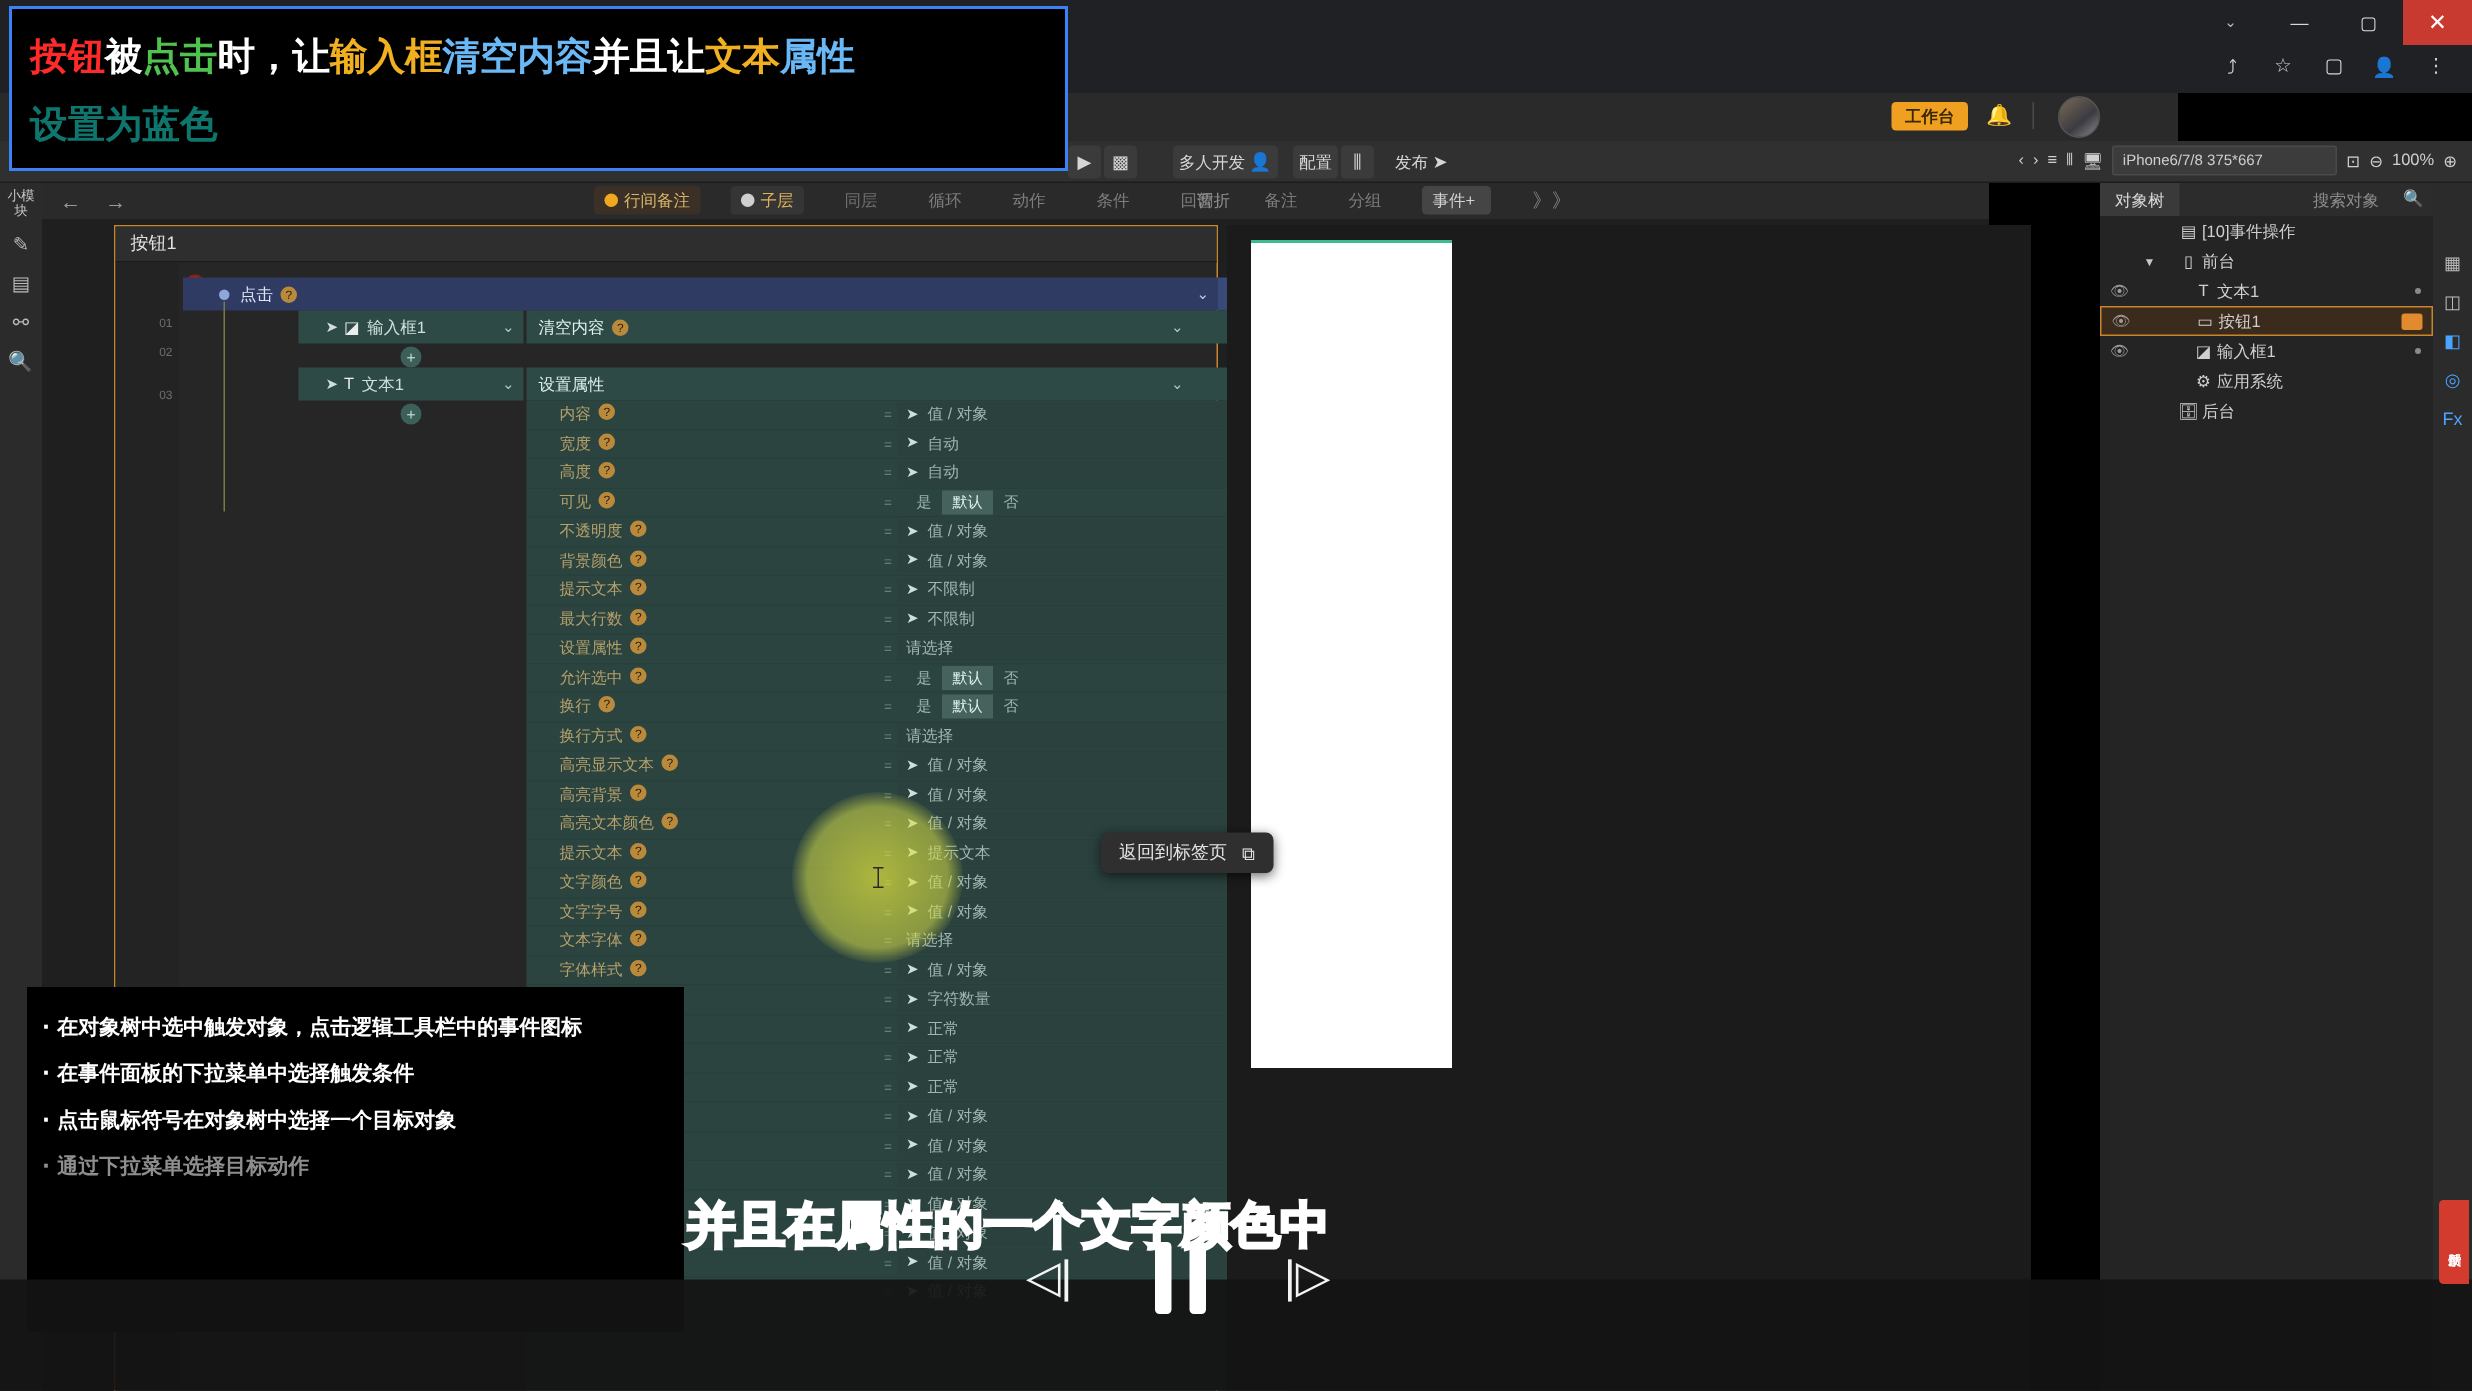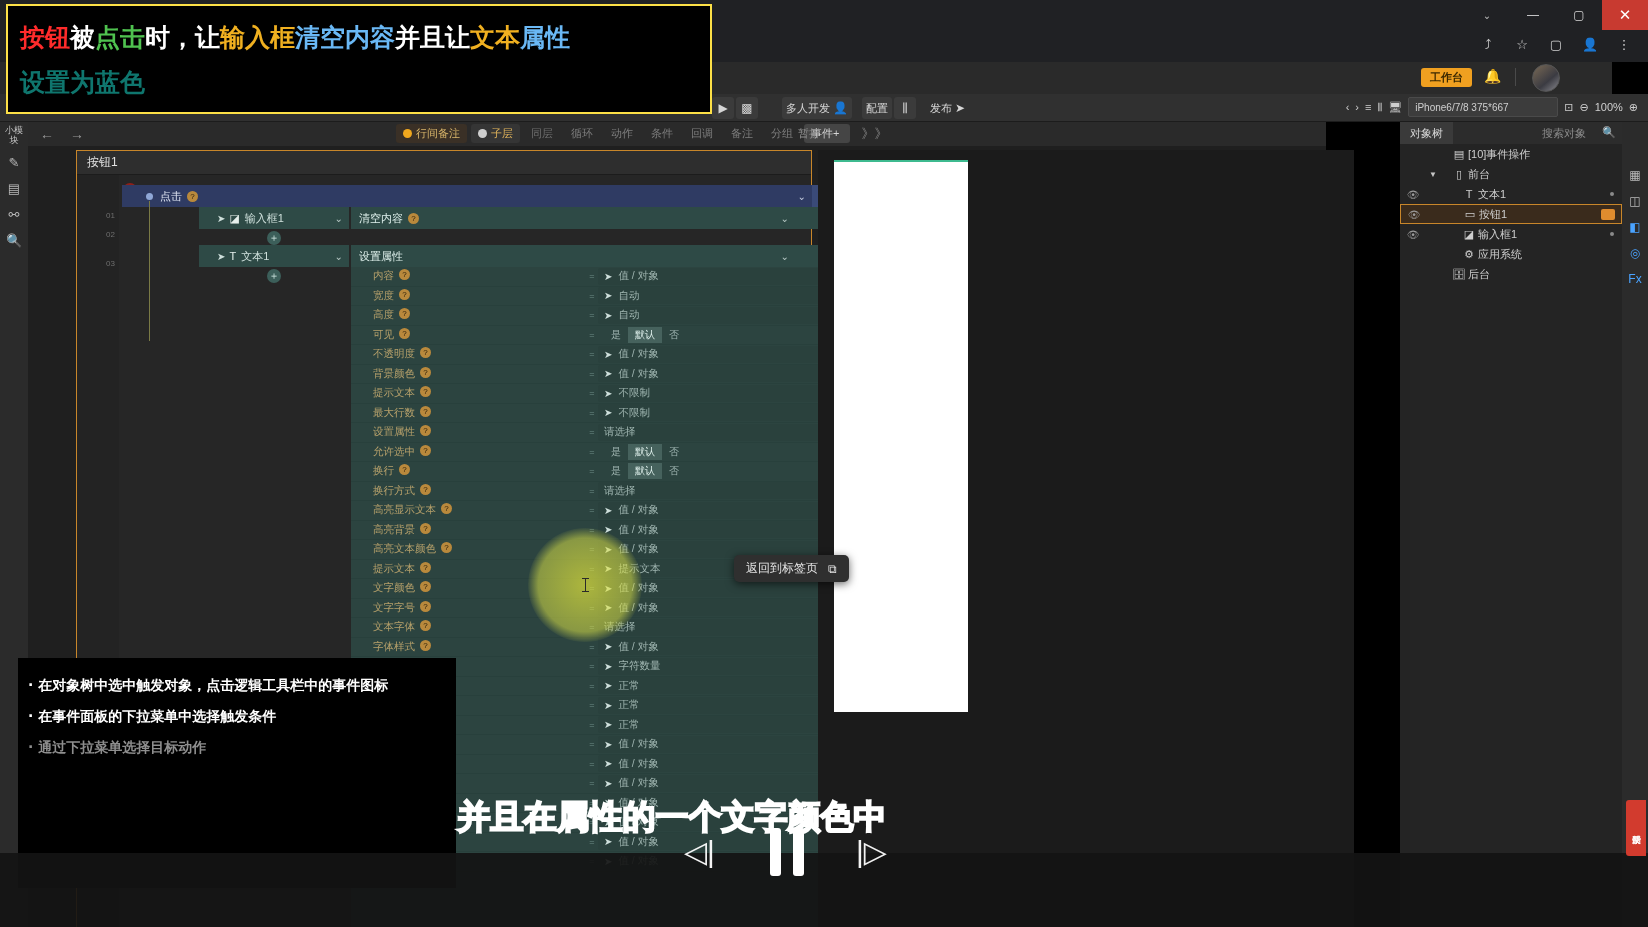--- a/index.html
+++ b/index.html
@@ -12,21 +12,21 @@
   .win-btns { position:absolute; right:0; top:0; height:30px; display:flex; align-items:center; }
   .win-btn { width:46px; height:30px; display:flex; align-items:center; justify-content:center;
     color:#d8d8d8; font-size:12px; }
   .win-btn.close { background:#c83a30; color:#fff; font-size:15px; }
   .win-btn.chev { font-size:10px; color:#bbb; }
   .omni-row { position:absolute; left:0; top:30px; width:1648px; height:32px; }
   .omni-icons { position:absolute; right:14px; top:4px; display:flex; gap:14px; align-items:center; }
   .omni-ic { width:20px; height:20px; color:#cfcfcf; display:flex; align-items:center; justify-content:center; font-size:13px; }
 
   
-  .app-top { position:absolute; left:0; top:62px; width:1612px; height:32px; background:#2a2a2a; }
+  .app-top { position:absolute; left:0; top:62px; width:1452px; height:32px; background:#2a2a2a; }
   .wstation { position:absolute; right:140px; top:6px; background:#f0a020; color:#3a2800;
     font-size:11px; padding:2px 9px; border-radius:3px; font-weight:bold;}
   .bell { position:absolute; right:110px; top:6px; color:#f0a020; font-size:14px; }
   .sep-v { position:absolute; right:96px; top:6px; width:1px; height:18px; background:#4a4a4a; }
   .avatar { position:absolute; right:52px; top:2px; width:28px; height:28px; border-radius:50%;
     background:linear-gradient(140deg,#7a6a55,#3b3b42 60%,#8a8a90); border:1px solid #555; }
 
   
   .app-tools { position:absolute; left:0; top:94px; width:1648px; height:28px; background:#303030;
     border-bottom:1px solid #1c1c1c; }
@@ -49,21 +49,21 @@
   .rrail { position:absolute; right:0; top:122px; width:26px; height:805px; background:#2b2b2b; }
   .rrail .ri { width:26px; height:26px; display:flex; align-items:center; justify-content:center;
     color:#b9b9b9; font-size:12px; }
   .rrail .ri.on { color:#4aa3ff; }
 
   
   .logic { position:absolute; left:28px; top:122px; width:1298px; height:805px; background:#1f1f1f; }
   .logic-tabs { position:absolute; left:0; top:0; width:1298px; height:24px; background:#2a2a2a;
     display:flex; align-items:center; }
   .nav-arrows { display:flex; gap:16px; margin-left:12px; color:#9a9a9a; font-size:14px; }
-  .chipbar { position:absolute; left:368px; top:2px; display:flex; align-items:center; gap:4px; }
+  .chipbar { position:absolute; left:368px; top:2px; display:flex; align-items:center; gap:20px; }
   .chip { height:19px; display:flex; align-items:center; gap:4px; padding:0 7px; border-radius:3px;
     font-size:11px; color:#d8b56a; background:#3a3026; }
   .chip .dot { width:9px; height:9px; border-radius:50%; background:#f0a81e; display:inline-block; }
   .chip.sub { color:#e0b35a; background:#353535; }
   .chip.sub .dot { background:#cfcfcf; }
   .chip.off { color:#6e6e6e; background:transparent; }
   .chip.plain { color:#7d7d7d; background:transparent; }
   .chip.ev { color:#d4d4d4; background:#454545; }
   .chip.more { color:#8a8a8a; background:transparent; font-size:13px; }
 
@@ -130,21 +130,21 @@
   .orow { height:20px; display:flex; align-items:center; color:#cfcfcf; font-size:11px; position:relative;}
   .orow .eye { width:26px; text-align:center; color:#9b9b9b; font-size:10px; }
   .orow .cae { width:14px; text-align:center; color:#c6c6c6; font-size:8px; }
   .orow .ico { width:18px; text-align:center; font-size:11px; }
   .orow.sel { background:#3a2b1c; border:1px solid #c8862a; height:20px; }
   .badge { position:absolute; right:6px; width:14px; height:11px; background:#e08c2e; border-radius:2px;}
   .dotright { position:absolute; right:8px; width:4px;height:4px;border-radius:50%;background:#8a8a8a;}
 
   
   .ov-title { position:absolute; left:6px; top:4px; width:706px; height:110px; background:#000;
-    border:2px solid #fde047; padding:8px 12px; }
+    border:2px solid #3b82f6; padding:8px 12px; }
   .ov-title .l1 { font-size:25px; font-weight:bold; line-height:48px; white-space:nowrap;
     font-family:"DejaVu Sans",sans-serif; }
   .ov-title .l2 { font-size:25px; font-weight:bold; color:#0f766e; line-height:42px;
     font-family:"DejaVu Sans",sans-serif; }
   .ov-notes { position:absolute; left:18px; top:658px; width:438px; height:230px; background:#000;
     padding:12px 10px; }
   .ov-notes div { color:#fff; font-size:14px; font-weight:bold; line-height:31px;
     font-family:"DejaVu Sans",sans-serif; }
   .ov-notes div.fade { color:#8e8e8e; }
   .ov-sub { position:absolute; left:0; top:795px; width:1344px; text-align:center;
@@ -791,20 +791,21 @@
   <div class="caretxt"></div>
 
   <div class="ov-title">
     <div class="l1" id="ovl1"><span style="color: rgb(255, 43, 43);">按钮</span><span style="color: rgb(255, 255, 255);">被</span><span style="color: rgb(79, 194, 79);">点击</span><span style="color: rgb(255, 255, 255);">时，让</span><span style="color: rgb(240, 176, 32);">输入框</span><span style="color: rgb(106, 184, 245);">清空内容</span><span style="color: rgb(255, 255, 255);">并且让</span><span style="color: rgb(240, 176, 32);">文本</span><span style="color: rgb(106, 184, 245);">属性</span></div>
     <div class="l2">设置为蓝色</div>
   </div>
 
   <div class="ov-notes" id="ovnotes">
       <div>· 在对象树中选中触发对象，点击逻辑工具栏中的事件图标</div>
       <div>· 在事件面板的下拉菜单中选择触发条件</div>
+      <div>· 点击鼠标符号在对象树中选择一个目标对象</div>
       <div class="fade">· 通过下拉菜单选择目标动作</div>
     </div>
 
   <div class="ov-sub">并且在属性的一个文字颜色中</div>
 
   <div class="dim-bottom"></div>
 
   <div class="player">
     <div class="pbtn" style="left:684px;top:24px;">◁|</div>
     <div class="pause-bar" style="left:770px;top:18px;"></div>

